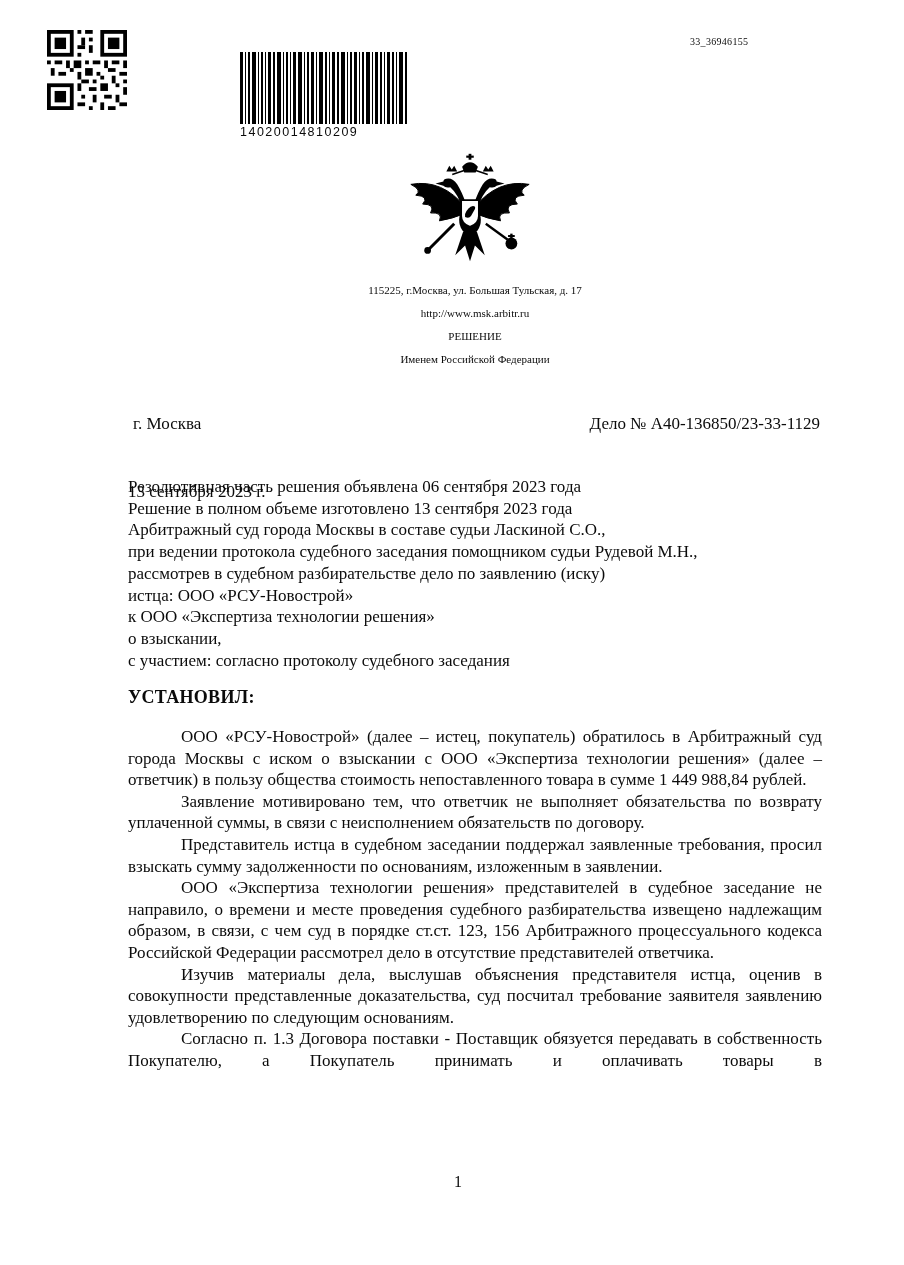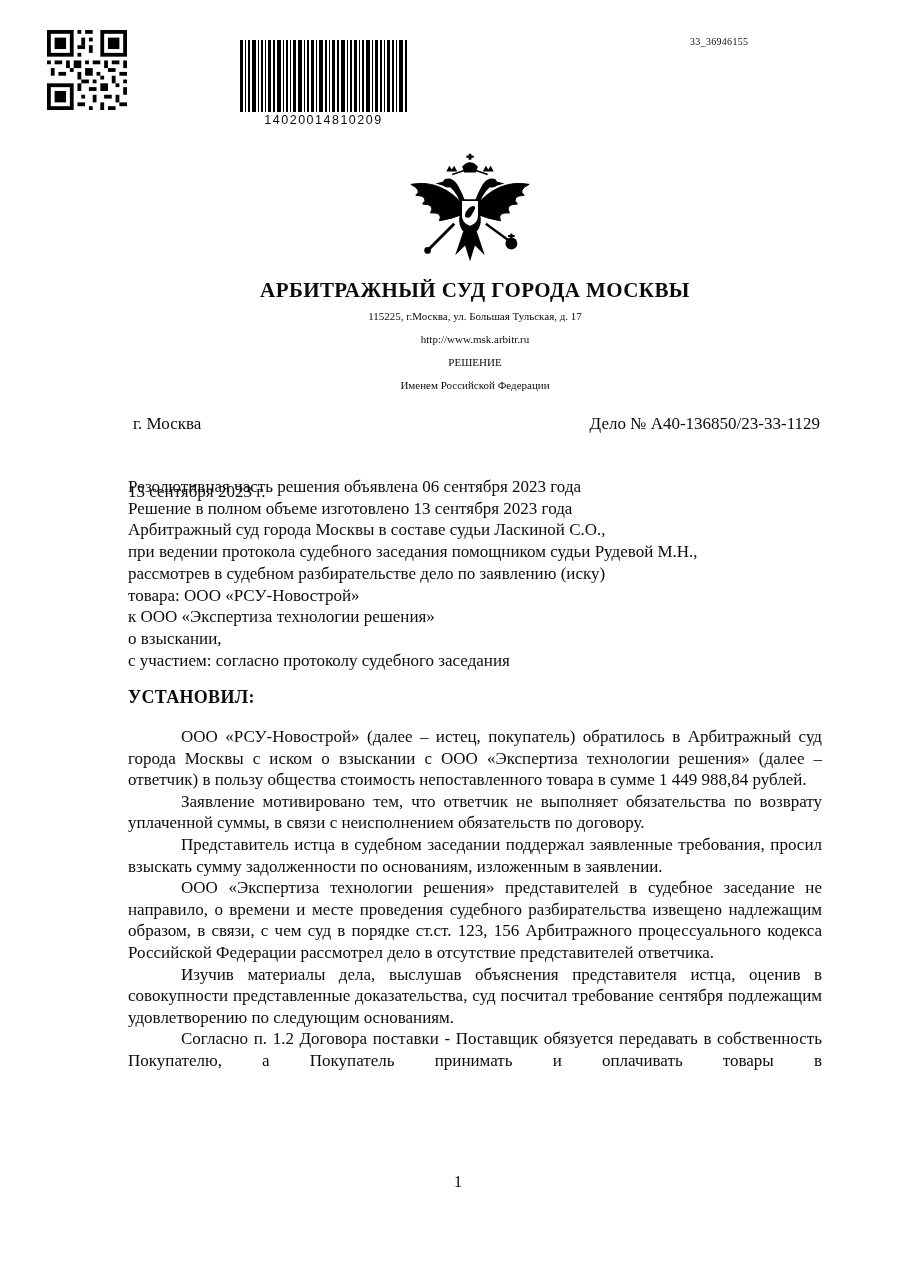--- a/index.html
+++ b/index.html
@@ -7,21 +7,21 @@
     position:relative;
     width:904px;height:1265px;
     margin:0 auto;
     background:#ffffff;
     font-family:"Liberation Serif","DejaVu Serif",serif;
     color:#0b0b0b;
     overflow:hidden;
   }
   
   .qr{position:absolute;left:46px;top:30px;width:82px;height:80px;}
-  .barcode-block{position:absolute;left:240px;top:40px;width:167px;text-align:center;}
+  .barcode-block{position:absolute;left:240px;top:52px;width:167px;text-align:left;}
   .barcode-bars{display:block;width:167px;height:72px;}
   .barcode-num{
     font-family:"Liberation Sans","DejaVu Sans",sans-serif;
     font-size:12.5px;letter-spacing:1.5px;color:#0b0b0b;margin-top:1px;white-space:nowrap;
   }
   .doc-id{position:absolute;top:36px;left:690px;font-size:10px;letter-spacing:.3px;}
   
   .emblem{position:absolute;left:401px;top:152px;width:138px;height:116px;}
   
   .head{position:absolute;left:105px;top:279px;width:740px;text-align:center;line-height:23px;}
@@ -184,51 +184,50 @@
       <circle cx="112" cy="92" r="6" stroke="none"></circle>
       <rect x="110.8" y="82" width="2.4" height="5" stroke="none"></rect>
       <rect x="108.6" y="83.4" width="6.8" height="2" stroke="none"></rect>
 
       <path d="M61 48 h18 v16 q0 8 -9 11 q-9 -3 -9 -11 z" fill="#fff" stroke-width="1.8"></path>
       <path d="M65 62 q3 -7 8 -8 q3 0 2 3 l-4 7 q-2 3 -6 1 z" stroke="none"></path>
     </g>
   </svg>
 
   <div class="head">
-    <div class="court">АРБИТРАЖНЫЙ СУД ГОРОДА МОСКВЫ</div>
     <div class="addr">115225, г.Москва, ул. Большая Тульская, д. 17</div>
     <div class="site">http://www.msk.arbitr.ru</div>
     <div class="dtype">РЕШЕНИЕ</div>
     <div class="dsub">Именем Российской Федерации</div>
   </div>
 
   <div class="case-line">
     <span>г. Москва</span>
     <span>Дело № А40-136850/23-33-1129</span>
   </div>
   <div class="date-line">13 сентября 2023 г.</div>
 
   <div class="intro">
     <div>Резолютивная часть решения объявлена 06 сентября 2023 года</div>
     <div>Решение в полном объеме изготовлено 13 сентября 2023 года</div>
     <div>Арбитражный суд города Москвы в составе судьи Ласкиной С.О.,</div>
     <div>при ведении протокола судебного заседания помощником судьи Рудевой М.Н.,</div>
     <div>рассмотрев в судебном разбирательстве дело по заявлению (иску)</div>
-    <div>товара: ООО «РСУ-Новострой»</div>
+    <div>истца: ООО «РСУ-Новострой»</div>
     <div>к ООО «Экспертиза технологии решения»</div>
     <div>о взыскании,</div>
     <div>с участием: согласно протоколу судебного заседания</div>
   </div>
 
   <div class="heading">УСТАНОВИЛ:</div>
 
   <div class="bodytext">
     <p>ООО «РСУ-Новострой» (далее – истец, покупатель) обратилось в Арбитражный суд города Москвы с иском о взыскании с ООО «Экспертиза технологии решения» (далее – ответчик) в пользу общества стоимость непоставленного товара в сумме 1 449 988,84 рублей.</p>
     <p>Заявление мотивировано тем, что ответчик не выполняет обязательства по возврату уплаченной суммы, в связи с неисполнением обязательств по договору.</p>
     <p>Представитель истца в судебном заседании поддержал заявленные требования, просил взыскать сумму задолженности по основаниям, изложенным в заявлении.</p>
     <p>ООО «Экспертиза технологии решения» представителей в судебное заседание не направило, о времени и месте проведения судебного разбирательства извещено надлежащим образом, в связи, с чем суд в порядке ст.ст. 123, 156 Арбитражного процессуального кодекса Российской Федерации рассмотрел дело в отсутствие представителей ответчика.</p>
-    <p>Изучив материалы дела, выслушав объяснения представителя истца, оценив в совокупности представленные доказательства, суд посчитал требование сентября подлежащим удовлетворению по следующим основаниям.</p>
-    <p class="cont">Согласно п. 1.2 Договора поставки - Поставщик обязуется передавать в собственность Покупателю, а Покупатель принимать и оплачивать товары в</p>
+    <p>Изучив материалы дела, выслушав объяснения представителя истца, оценив в совокупности представленные доказательства, суд посчитал требование заявителя заявлению удовлетворению по следующим основаниям.</p>
+    <p class="cont">Согласно п. 1.3 Договора поставки - Поставщик обязуется передавать в собственность Покупателю, а Покупатель принимать и оплачивать товары в</p>
   </div>
 
   <div class="pagenum">1</div>
 
 </div>
 
 </body></html>

